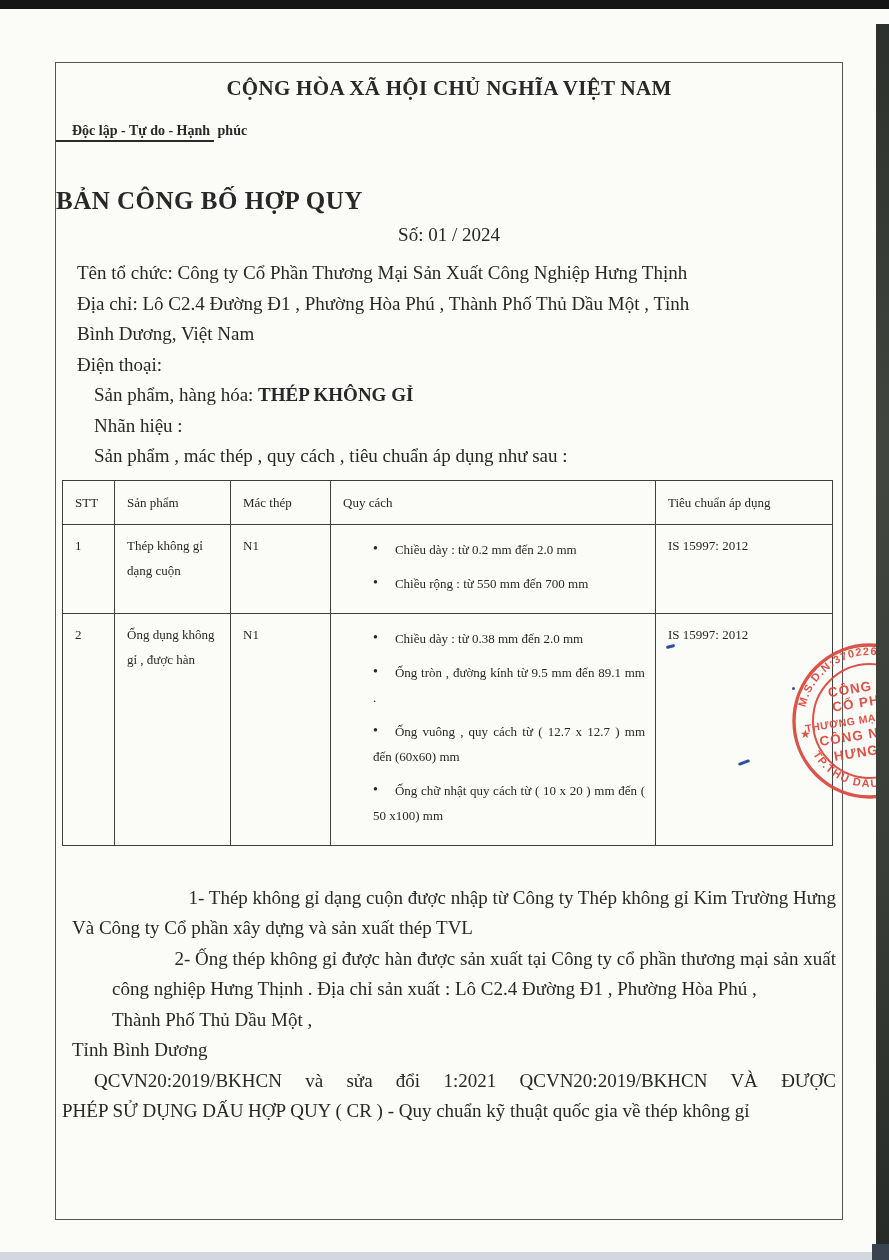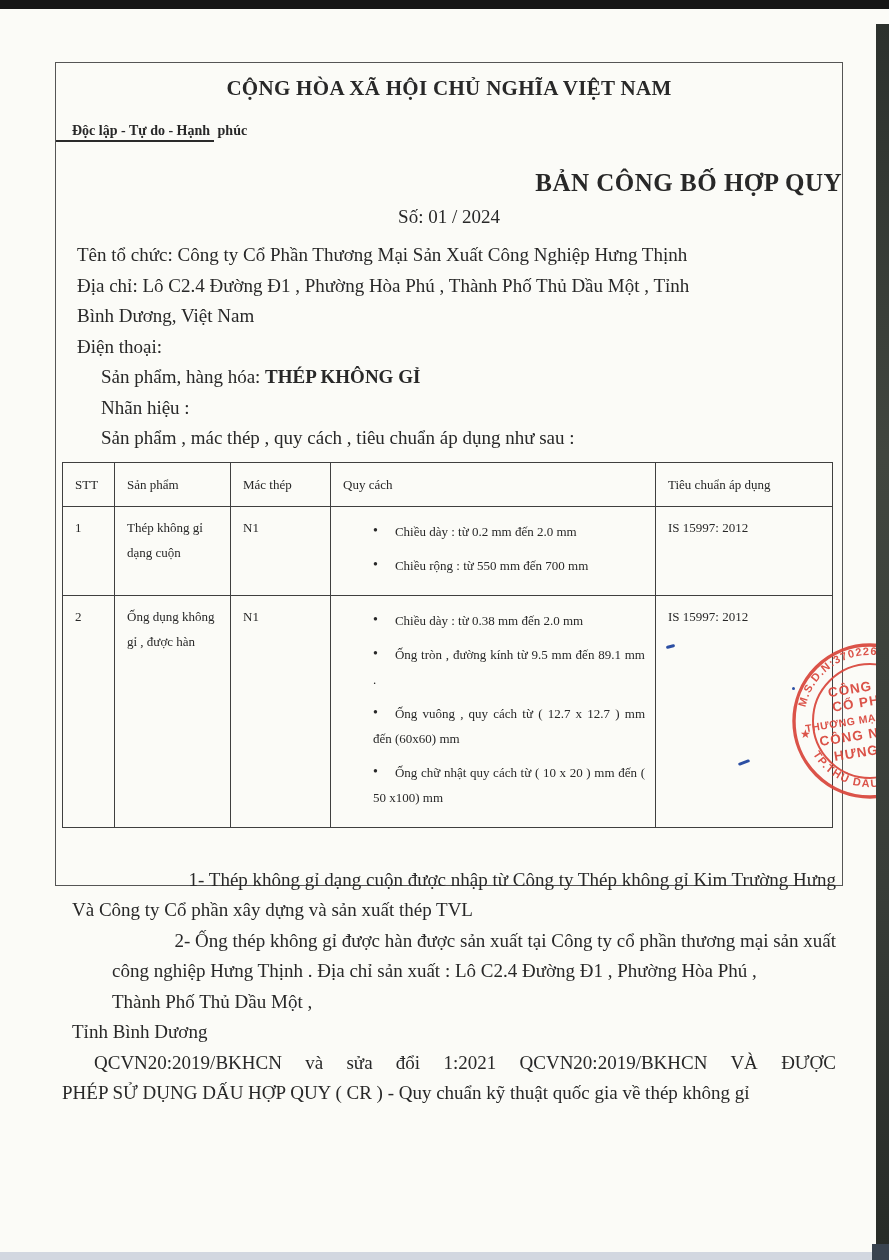--- a/index.html
+++ b/index.html
@@ -14,33 +14,33 @@
 
   
   .scan-top    { position:absolute; left:0; top:0; width:889px; height:9px; background:#161616; z-index:7; }
   .scan-right  { position:absolute; left:876px; top:24px; width:13px; height:1230px;
                  background:linear-gradient(180deg,#2c312d,#41463f 35%,#383d38 70%,#272b27); z-index:9; }
   .scan-bottom { position:absolute; left:0; top:1252px; width:889px; height:8px; background:#d2d7e0; z-index:8; }
   .scan-corner { position:absolute; left:872px; top:1244px; width:17px; height:16px; background:#39434f; z-index:10; }
 
   
   .frame {
-    position:absolute; left:55px; top:62px; width:788px; height:824px;
+    position:absolute; left:55px; top:62px; width:788px; height:1158px;
     border:1.5px solid #555; box-sizing:border-box;
     padding-top:13px;
   }
 
   .national   { text-align:center; font-weight:bold; font-size:21px; letter-spacing:.3px; }
   .motto      { font-weight:bold; font-size:14px; margin-top:22px; }
   .motto .ul  { border-bottom:2.2px solid #2a2a2a; padding:0 4px 2px 16px; }
-  .doc-title  { text-align:right; font-weight:bold; font-size:25px; letter-spacing:.5px; margin-top:30px; }
+  .doc-title  { text-align:left; font-weight:bold; font-size:25px; letter-spacing:.5px; margin-top:48px; }
   .doc-number { text-align:center; font-size:19px; margin-top:9px; }
 
   .info { margin:12px 14px 0 21px; font-size:19px; line-height:30.5px; }
-  .info .indent { margin-left:24px; }
+  .info .indent { margin-left:17px; }
   .b { font-weight:bold; }
 
   table.spec {
     margin:8px 0 0 6px; width:770px; table-layout:fixed; border-collapse:collapse;
     font-size:13px;
   }
   table.spec th, table.spec td {
     border:1.4px solid #3f3f3f; vertical-align:top; text-align:left;
     font-weight:normal; padding:8px 6px 8px 12px; line-height:25px; box-sizing:border-box;
   }

